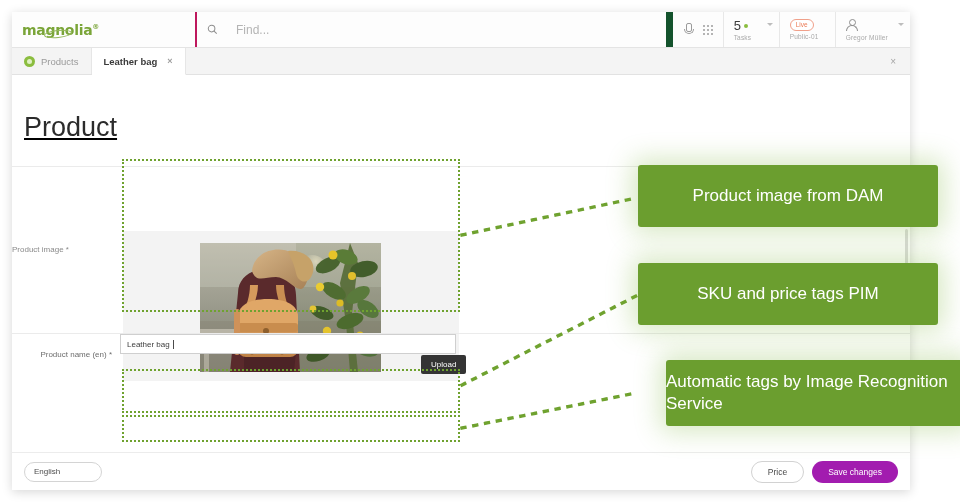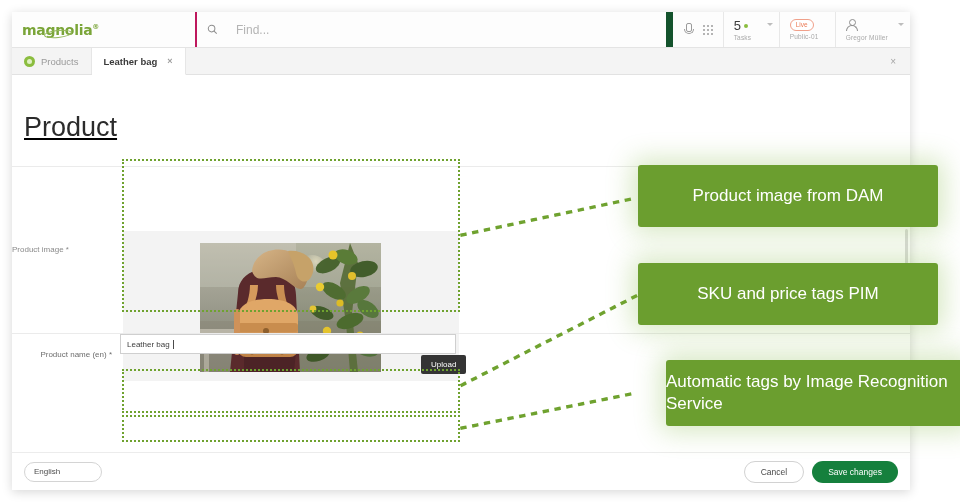--- a/index.html
+++ b/index.html
@@ -269,21 +269,21 @@
     display: flex; align-items: center; justify-content: space-between;
     padding: 4px 9px; font-size: 8px; color: #4e4e4e; gap: 34px;
   }
   .footer-right { display: flex; align-items: center; gap: 8px; }
   .btn {
     border-radius: 12px; height: 22px;
     display: flex; align-items: center; justify-content: center;
     font-size: 8.5px; padding: 0 16px;
   }
   .btn-cancel { border: 1px solid #d2d2d2; color: #4a4a4a; background: #fff; }
-  .btn-save { background: #15803d; color: #ffffff; }
+  .btn-save { background: #a21caf; color: #ffffff; }
 
   
   .callout {
     position: absolute;
     background: #6b9e2f;
     color: #ffffff;
     border-radius: 3px;
     display: flex; align-items: center; justify-content: center;
     text-align: left;
     font-size: 17px;
@@ -493,21 +493,21 @@
     </div>
 
     <div class="footer">
       <div class="lang-select">
         <span>English</span>
         <svg width="8" height="5" viewBox="0 0 8 5">
           <path d="M0.6 0.8 L4 4 L7.4 0.8" fill="none" stroke="#9a9a9a" stroke-width="1"></path>
         </svg>
       </div>
       <div class="footer-right">
-        <div class="btn btn-cancel">Cancel</div>
+        <div class="btn btn-cancel">Price</div>
         <div class="btn btn-save">Save changes</div>
       </div>
     </div>
 
   </div>
 
   <div class="dotted-rect" id="dotrect-image"></div>
   <div class="dotted-rect" id="dotrect-sku"></div>
   <div class="dotted-rect" id="dotrect-tags"></div>
 

